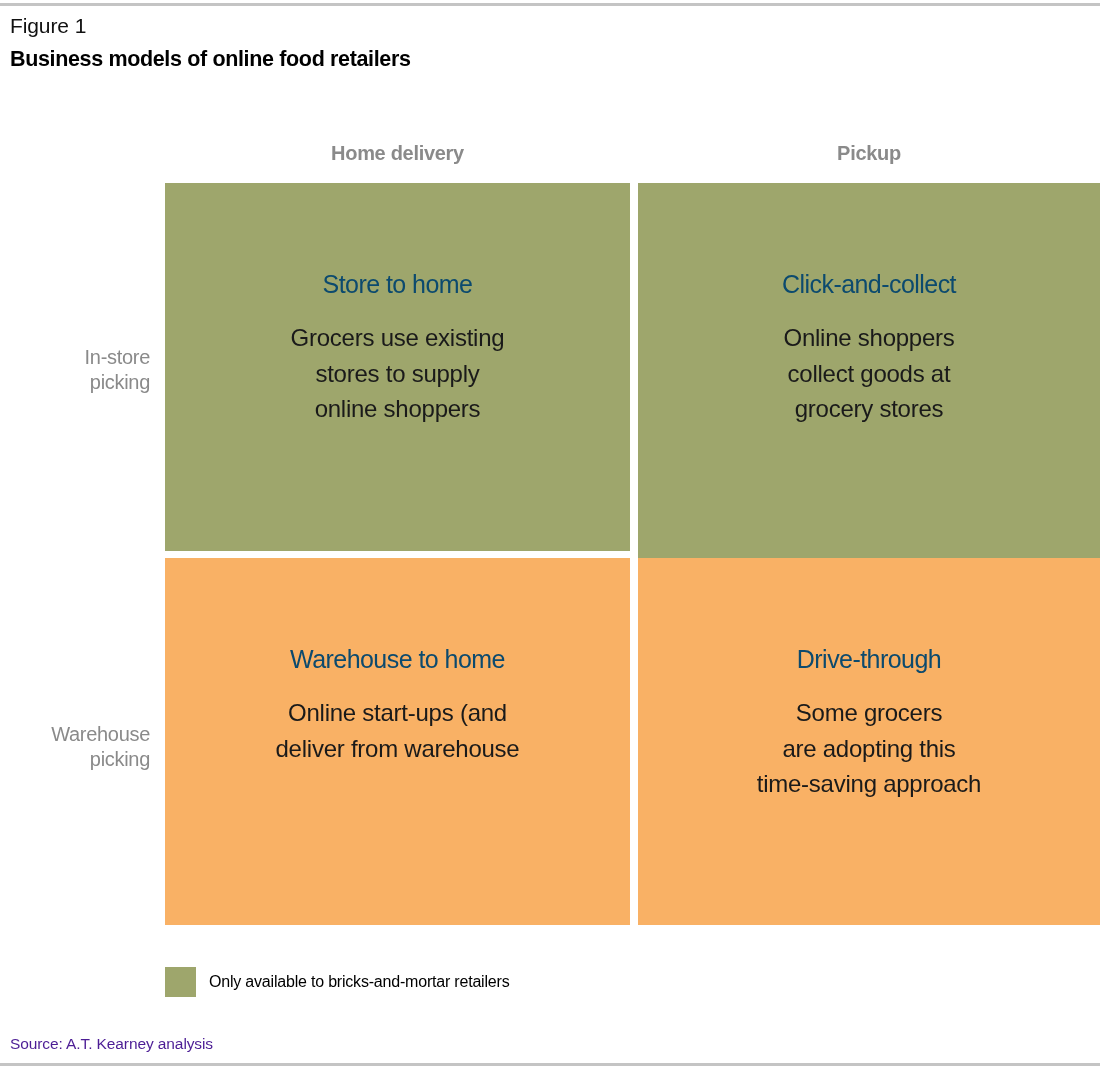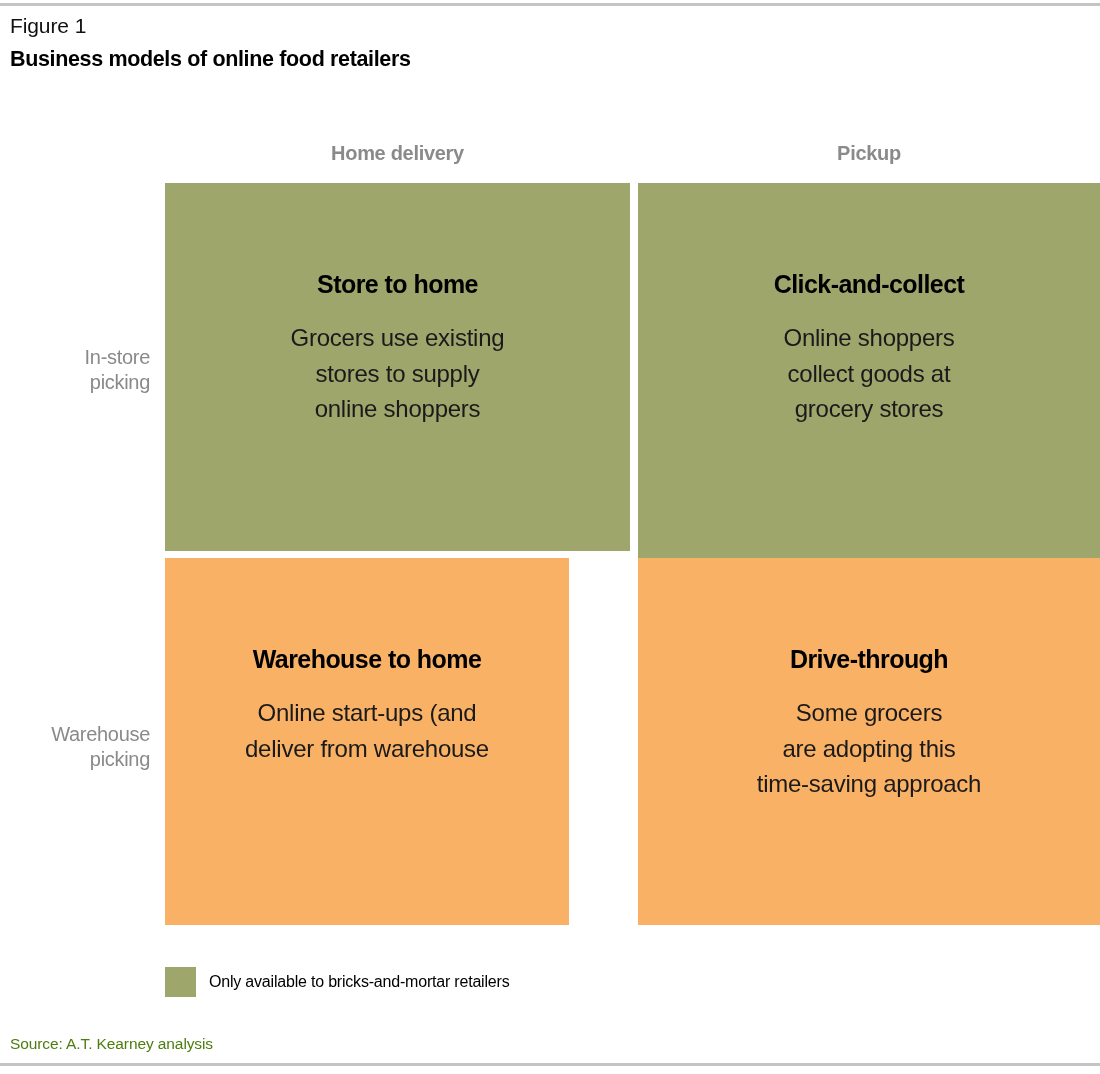--- a/index.html
+++ b/index.html
@@ -85,27 +85,27 @@
     position: absolute;
     box-sizing: border-box;
     padding-top: 86px;
     text-align: center;
   }
   .cell.green  { background: #9ea66c; }
   .cell.orange { background: #f9b165; }
 
   .cell.tl { left: 165px;  top: 183px; width: 465px; height: 368px; }
   .cell.tr { left: 638px;  top: 183px; width: 462px; height: 472px; }
-  .cell.bl { left: 165px;  top: 558px; width: 404px; height: 367px; }
+  .cell.bl { left: 165px;  top: 558px; width: 465px; height: 367px; }
   .cell.br { left: 638px;  top: 558px; width: 462px; height: 367px; }
 
   .cell-title {
     font-size: 25px;
-    font-weight: 700;
-    color: #000000;
+    font-weight: 400;
+    color: #0c4a6e;
     letter-spacing: -0.55px;
     line-height: 30px;
   }
   .cell-body {
     margin-top: 21px;
     font-size: 24px;
     font-weight: 400;
     color: #1a1a1a;
     line-height: 35.5px;
     letter-spacing: -0.25px;
@@ -130,21 +130,21 @@
     font-size: 16px;
     color: #000000;
     letter-spacing: -0.2px;
   }
 
   .source {
     position: absolute;
     left: 10px;
     top: 1035px;
     font-size: 15.5px;
-    color: #4d7c0f;
+    color: #4c1d95;
     letter-spacing: -0.1px;
   }
 </style>
 </head>
 <body>
 
 <div class="rule-top"></div>
 
 <div class="fig-label">Figure 1</div>
 <div class="fig-title">Business models of online food retailers</div>

